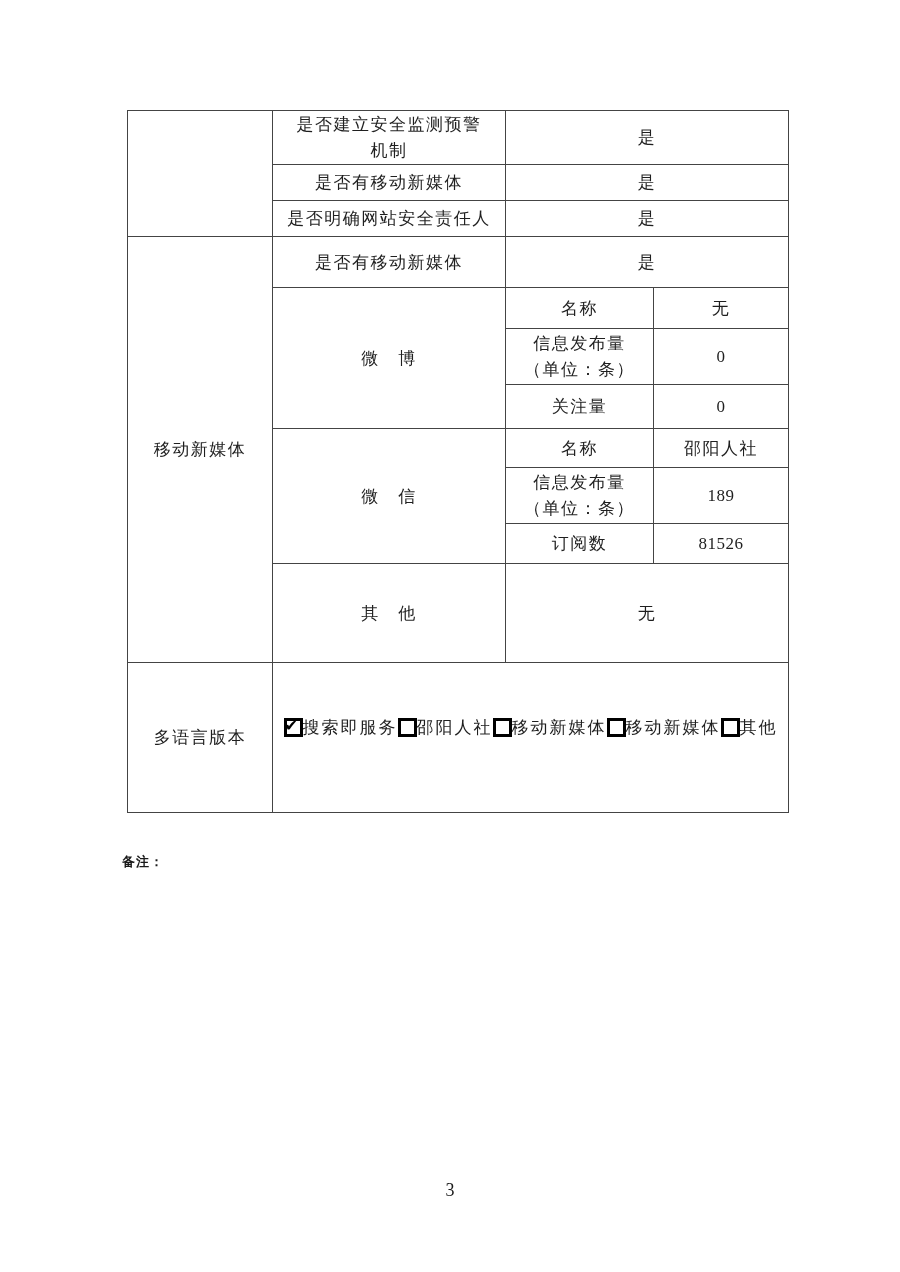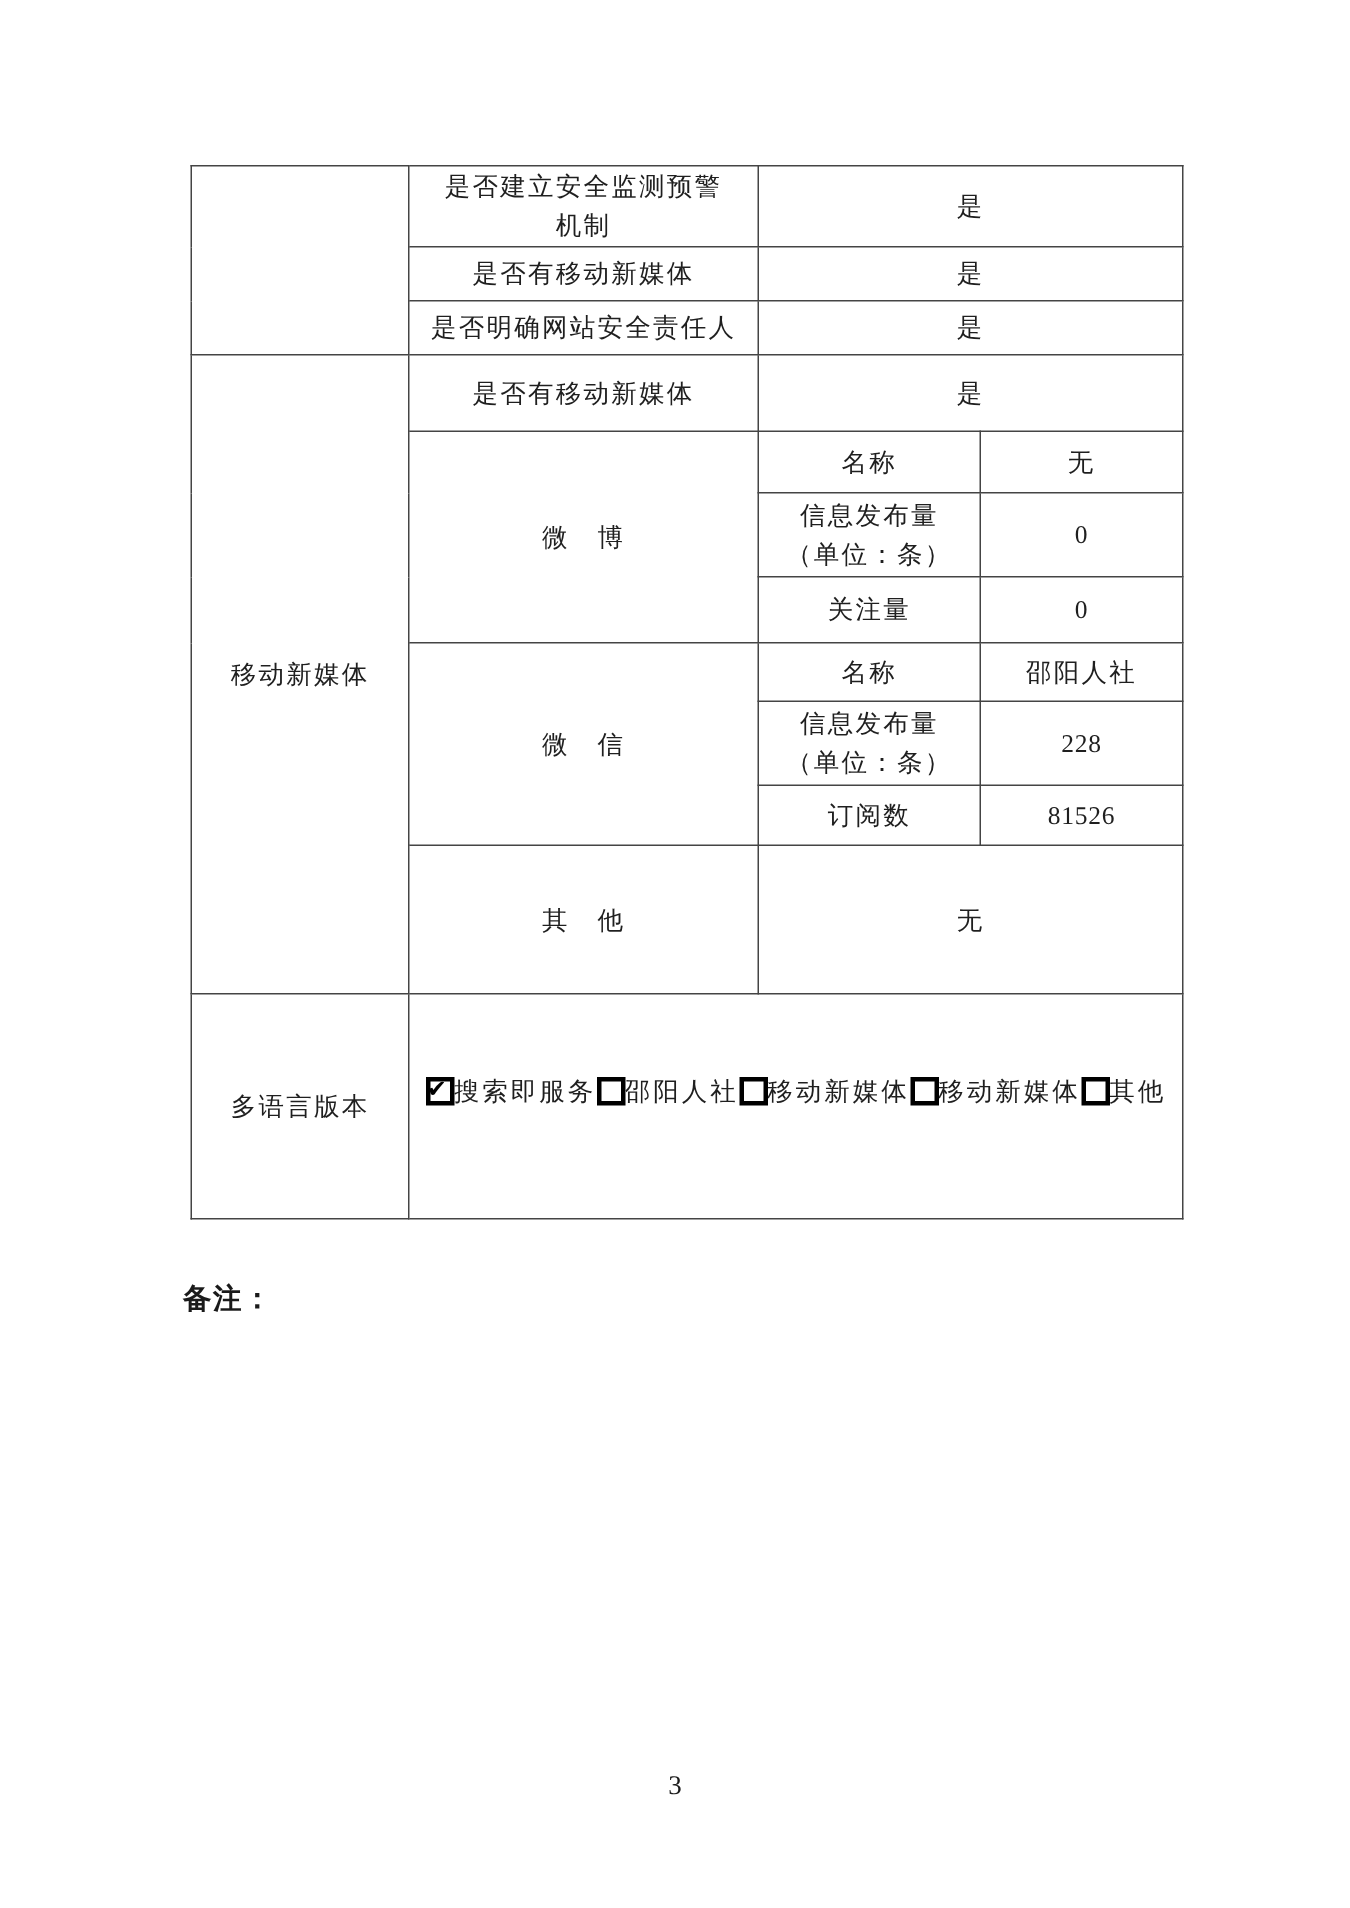--- a/index.html
+++ b/index.html
@@ -27,21 +27,21 @@
     position:relative; flex:none; background:#fff;
   }
   .cb-box .tick {
     display:none; position:absolute; left:-2px; top:-9px;
     font-family:"DejaVu Sans","Liberation Sans",sans-serif;
     font-size:16px; font-weight:bold; letter-spacing:0; color:#000;
   }
   .cb-box.checked .tick { display:block; }
   .remark {
     position:absolute; left:122px; top:853px; font-weight:bold;
-    font-size:19px; letter-spacing:1px;
+    font-size:13px; letter-spacing:1px;
   }
   .page-num {
     position:absolute; left:0; top:1180px; width:900px; text-align:center;
     font-size:18px;
   }
 </style>
 </head>
 <body>
 
 <table class="report">
@@ -95,21 +95,21 @@
     <tr class="r8">
       <td rowspan="3">微　信</td>
       <td>名称</td>
       <td>邵阳人社</td>
     </tr>
     <tr class="r9">
       <td class="two-line">
         <div>信息发布量</div>
         <div>（单位：条）</div>
       </td>
-      <td class="num">228</td>
+      <td class="num">189</td>
     </tr>
     <tr class="r10">
       <td>订阅数</td>
       <td class="num">81526</td>
     </tr>
 
     <tr class="r11">
       <td>其　他</td>
       <td colspan="2">无</td>
     </tr>

